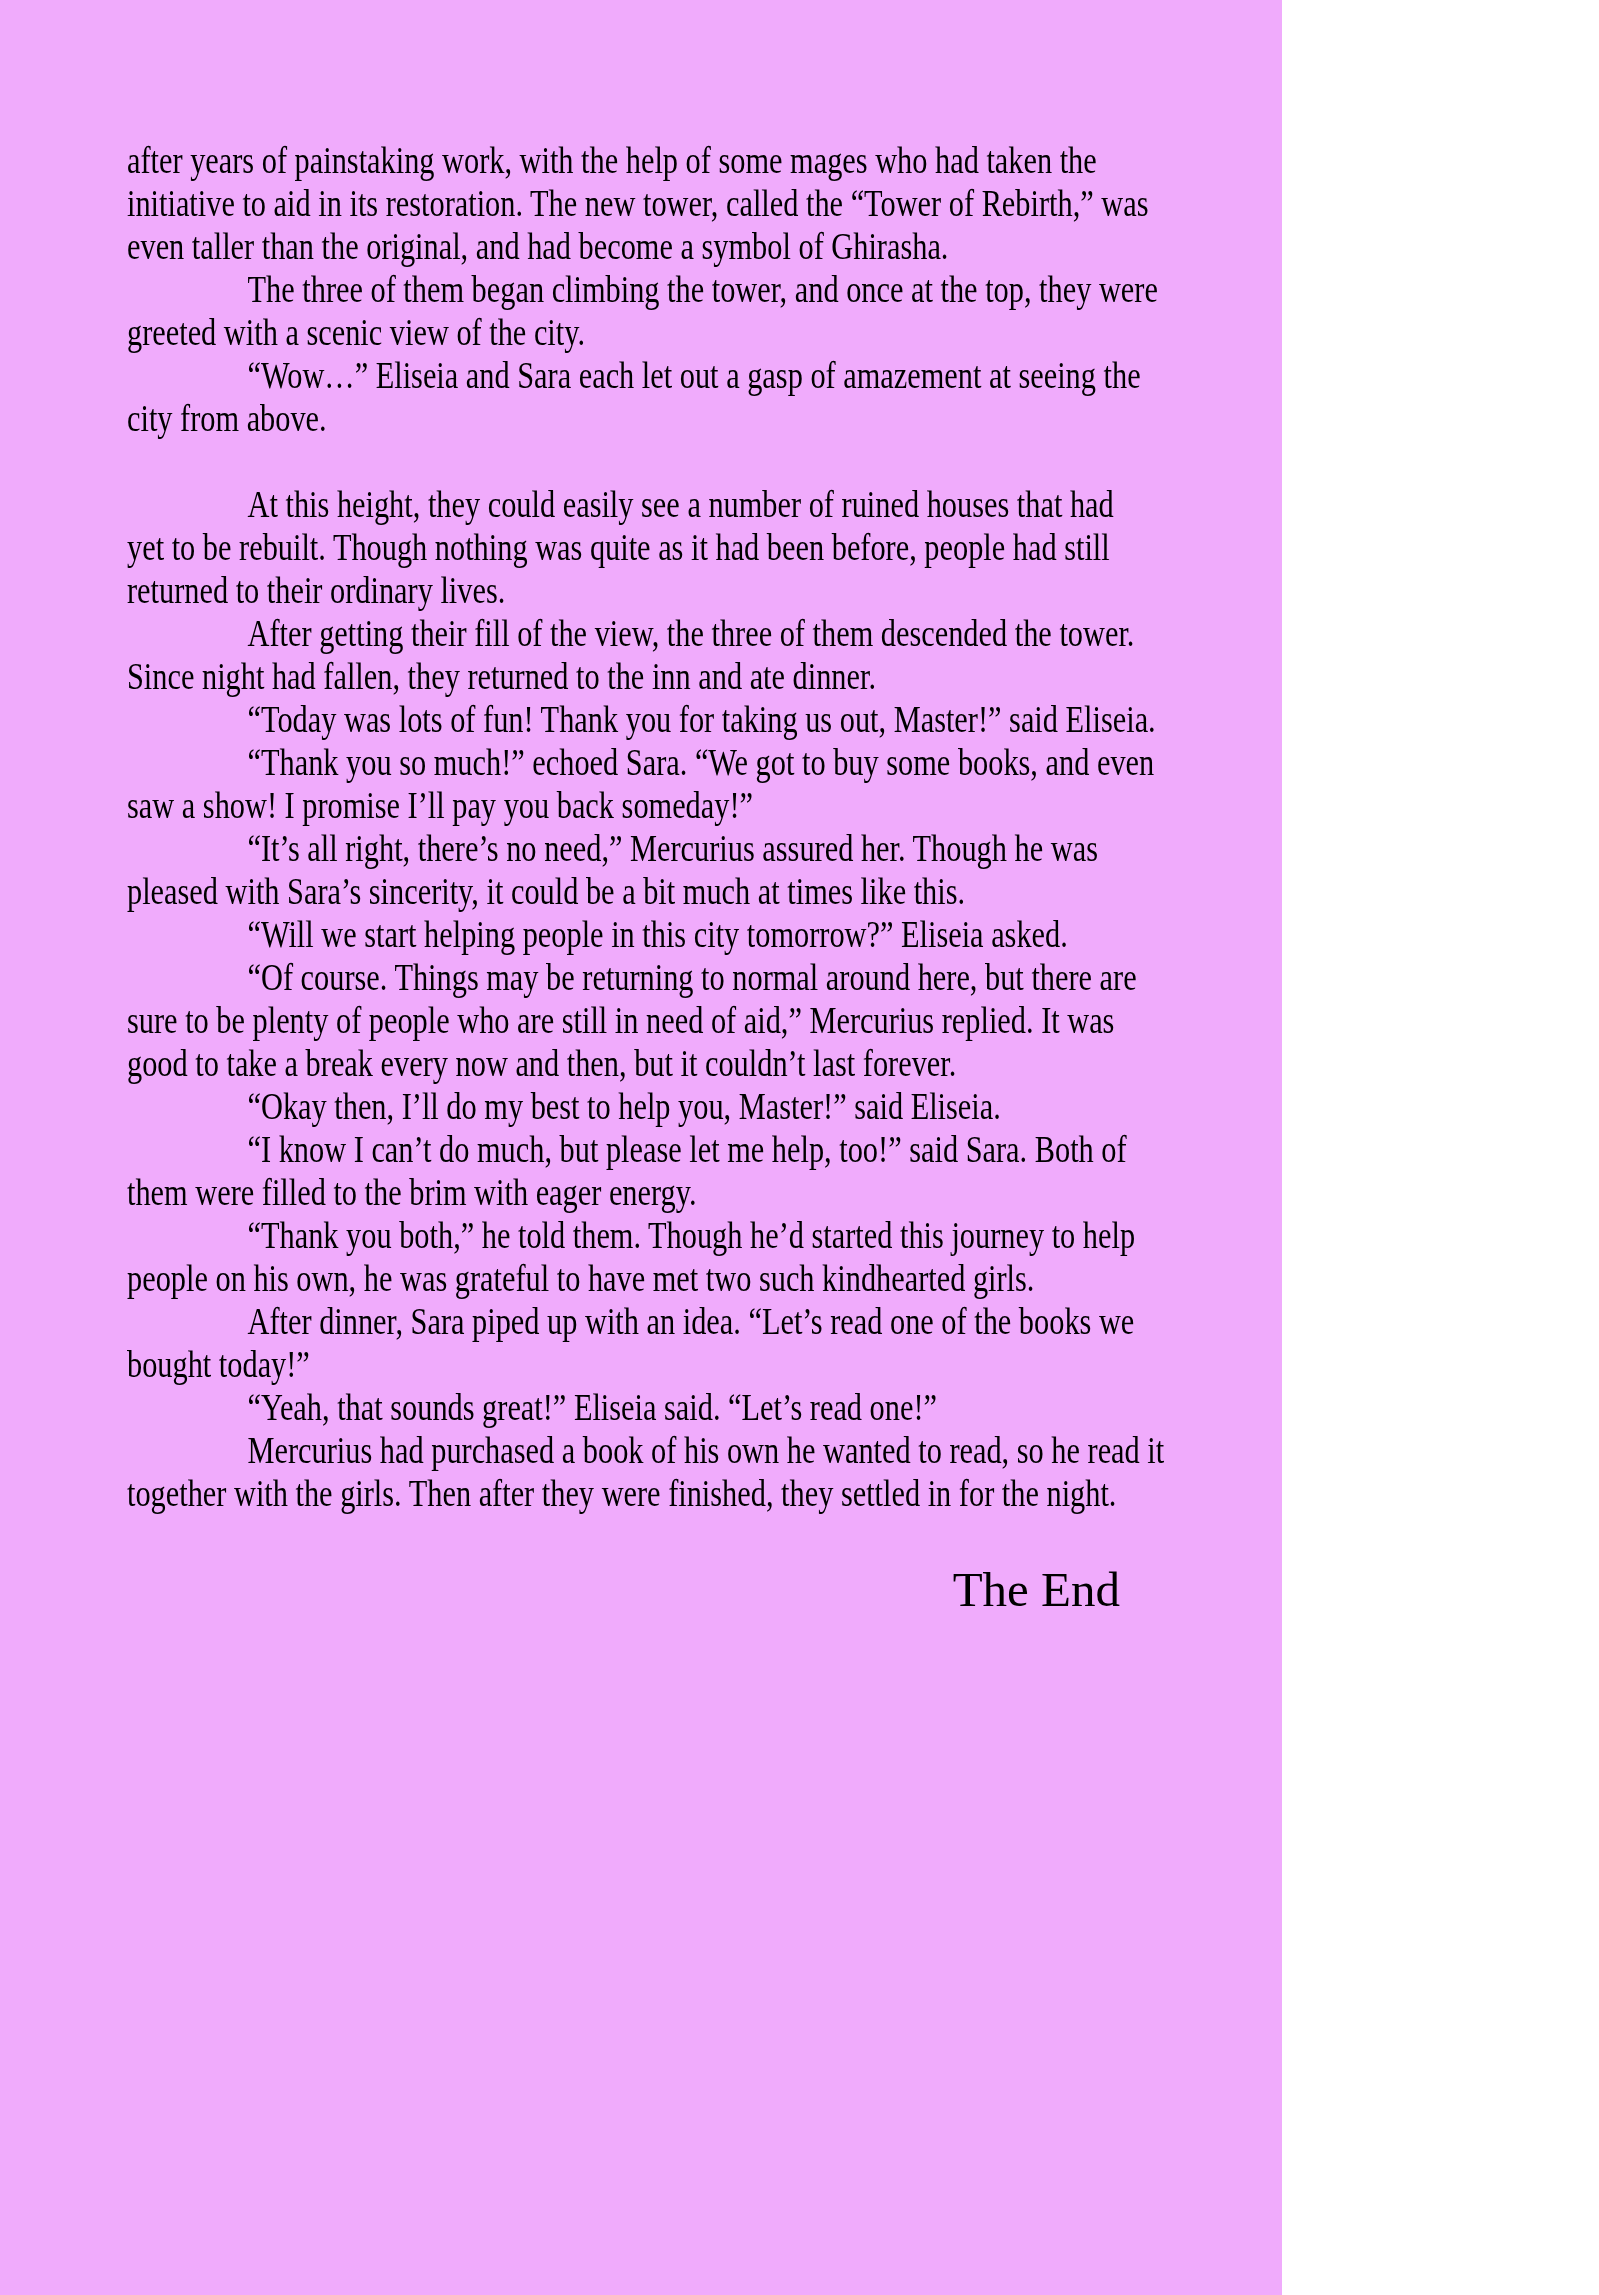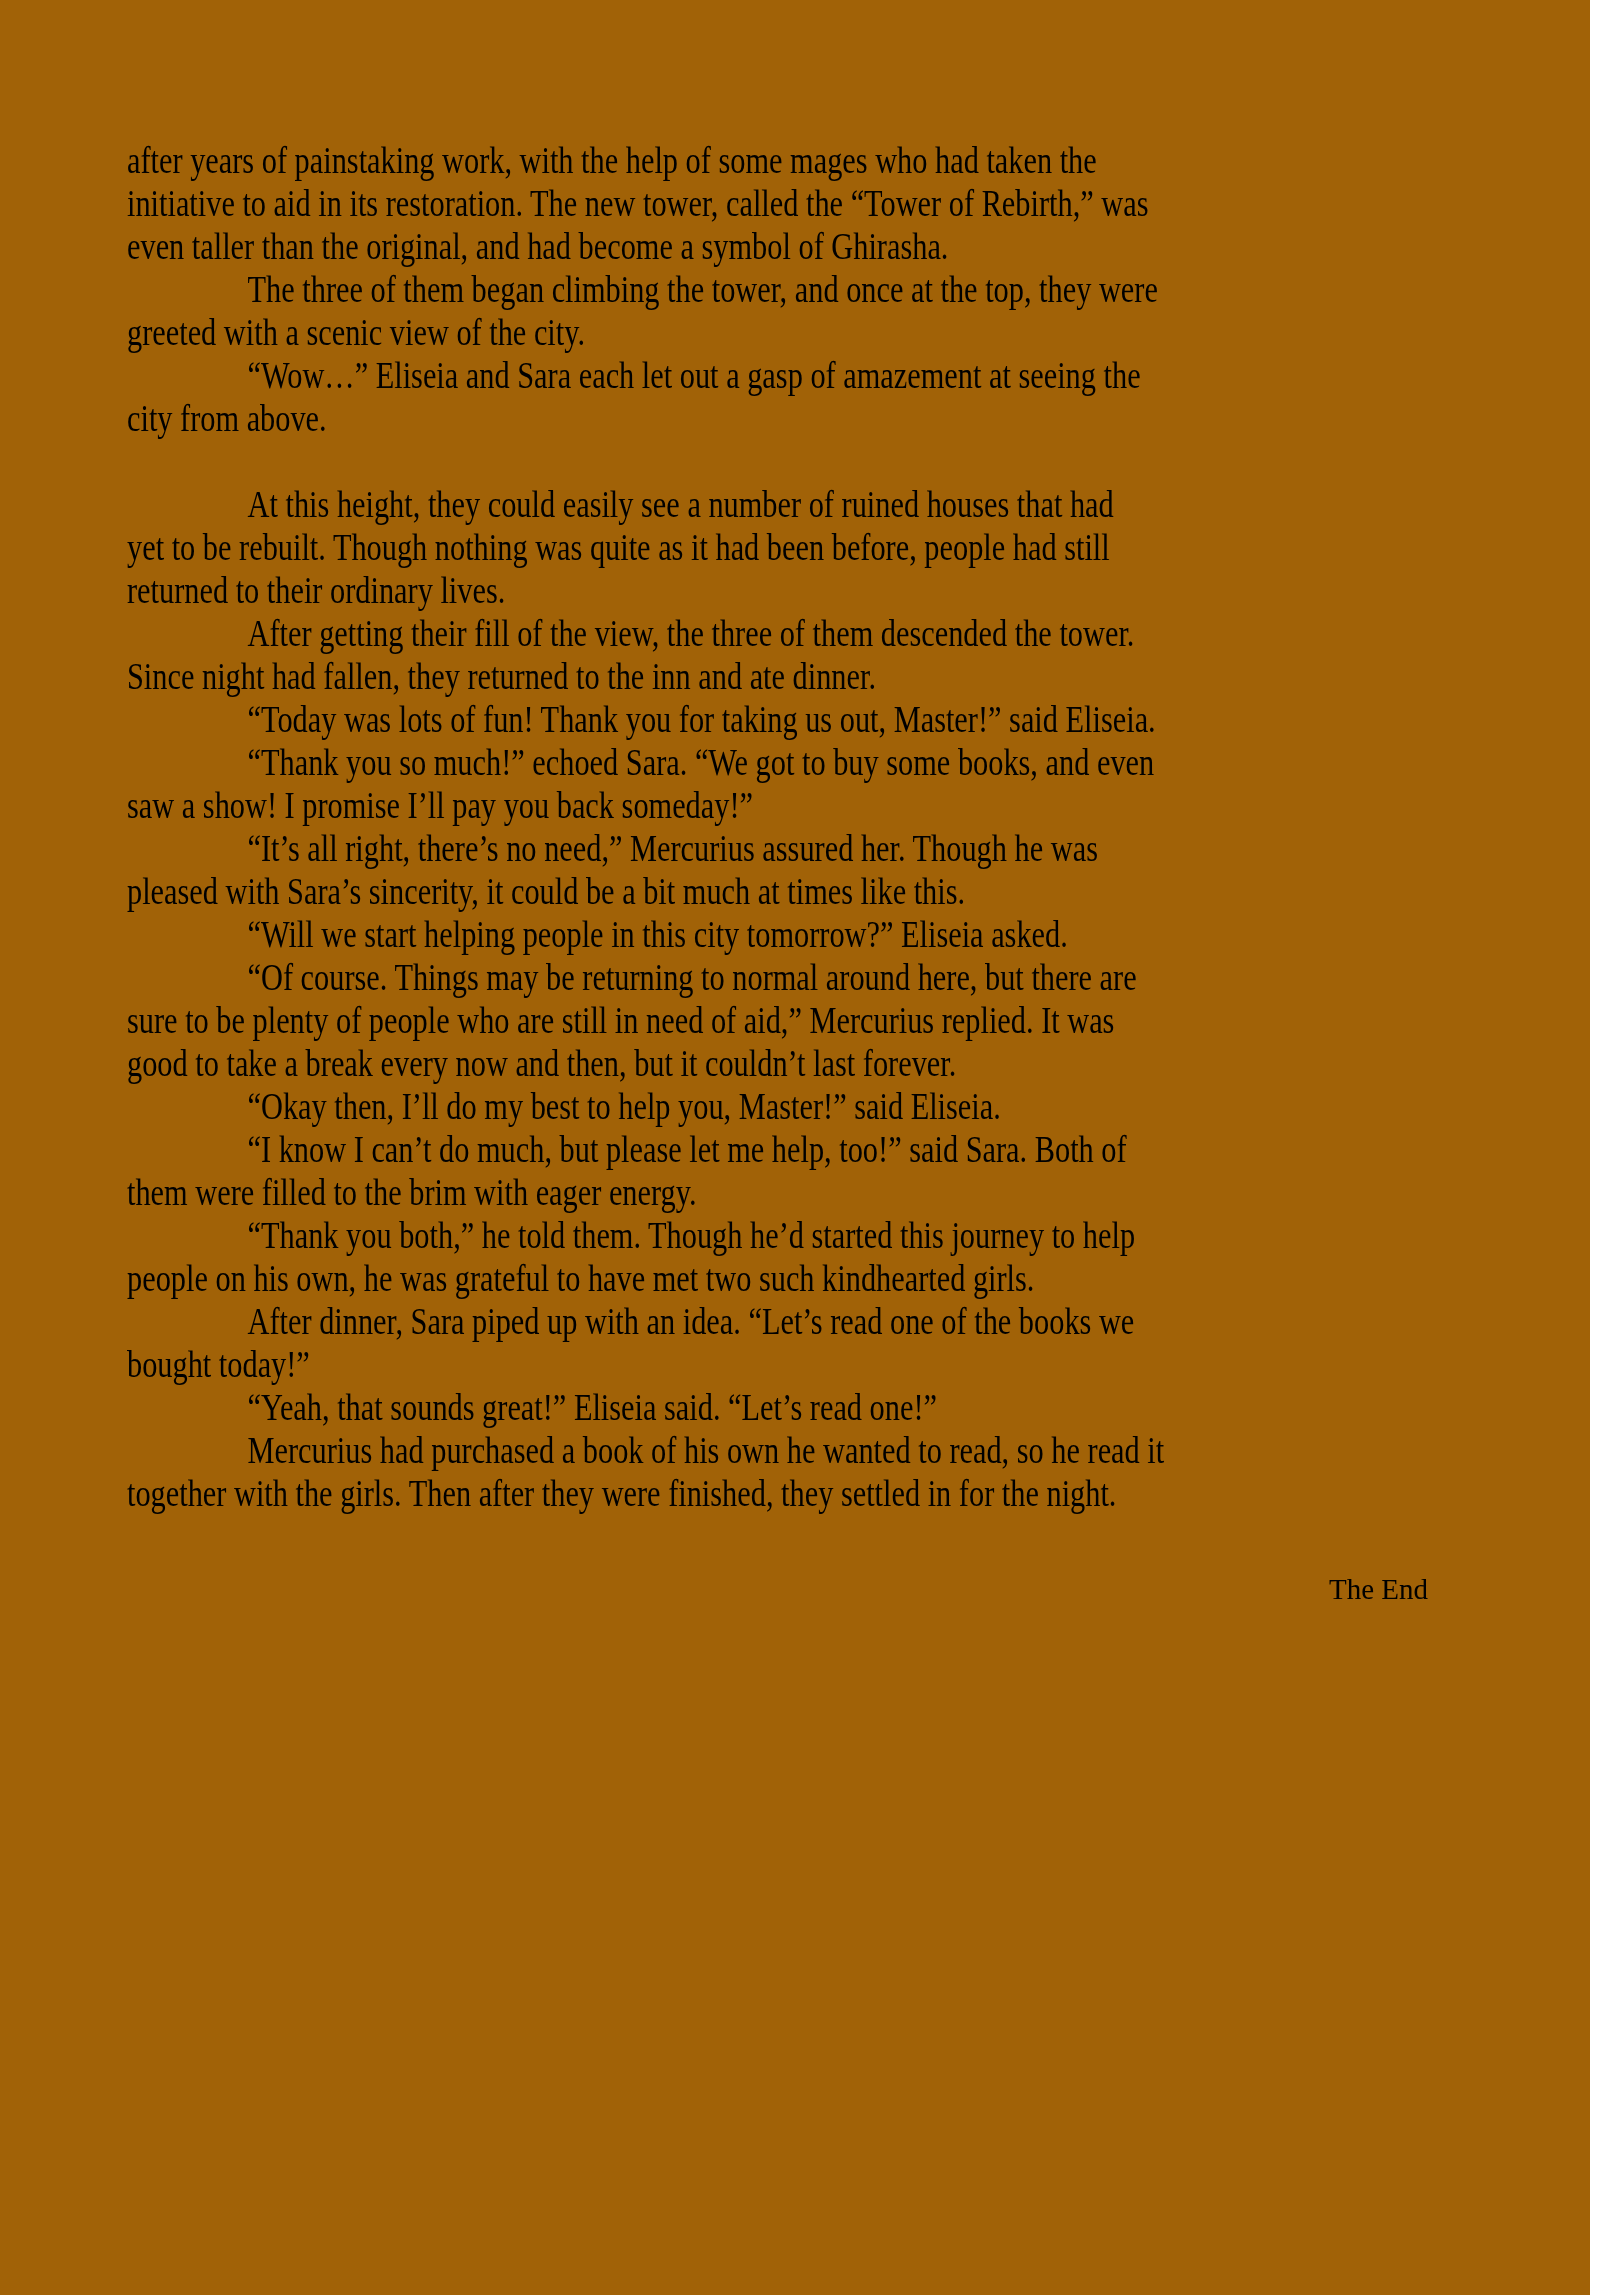--- a/index.html
+++ b/index.html
@@ -9,23 +9,23 @@
   body {
     width: 1599px;
     height: 2295px;
     background: #ffffff;
     position: relative;
     overflow: hidden;
   }
   .page {
     position: absolute;
     left: 0; top: 0;
-    width: 1590px;
+    width: 1282px;
     height: 2295px;
-    background: #a16207;
+    background: #f0abfc;
   }
   
   .text-block {
     position: absolute;
     left: 127px;
     top: 139px;
     width: 1590px;
     transform: scaleX(0.82);
     transform-origin: top left;
     font-family: "Liberation Serif", "DejaVu Serif", serif;
@@ -44,21 +44,21 @@
   }
   .para.gap {
     margin-top: 43px;     
   }
   
   .the-end {
     position: absolute;
     top: 1568px;
     right: 162px;
     font-family: "Liberation Serif", "DejaVu Serif", serif;
-    font-size: 29px;
+    font-size: 49px;
     line-height: 43px;
     color: #000000;
     white-space: pre;
   }
 </style>
 </head>
 <body style="background: rgb(255, 255, 255);">
 
 <div class="page">
   <div class="text-block" style="color: rgb(0, 0, 0);"><p class="para">after years of painstaking work, with the help of some mages who had taken the

